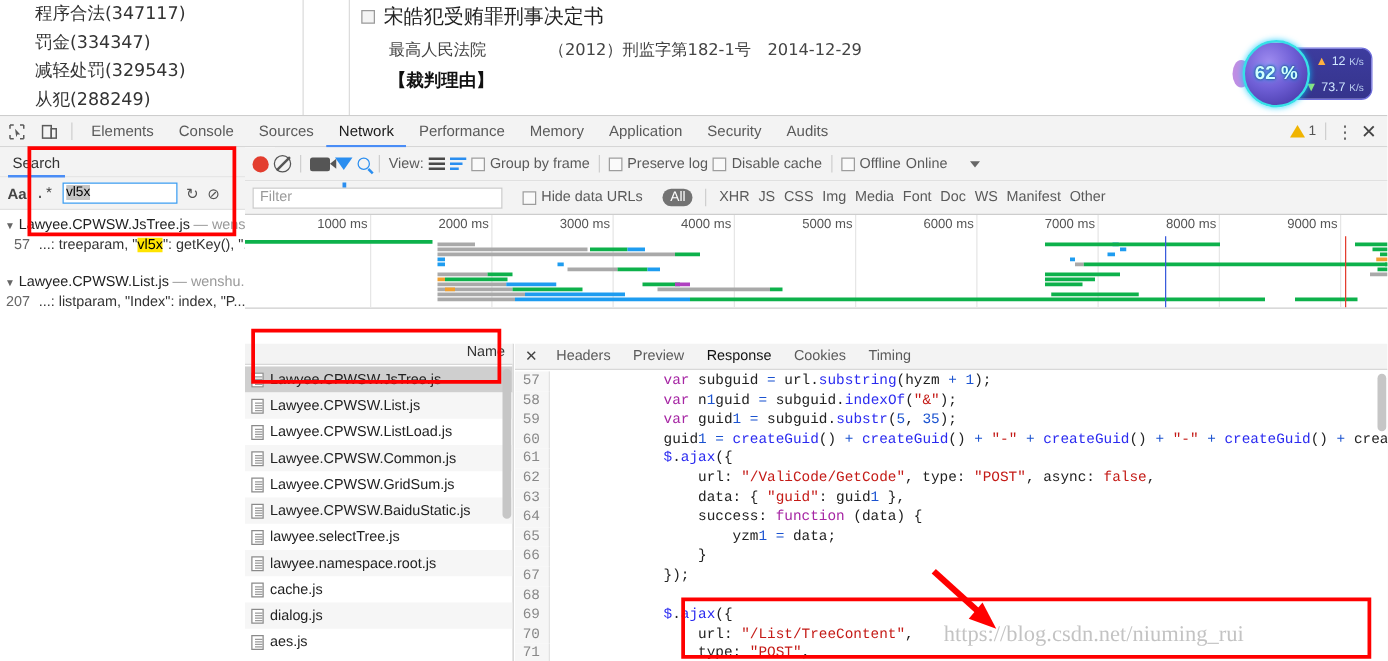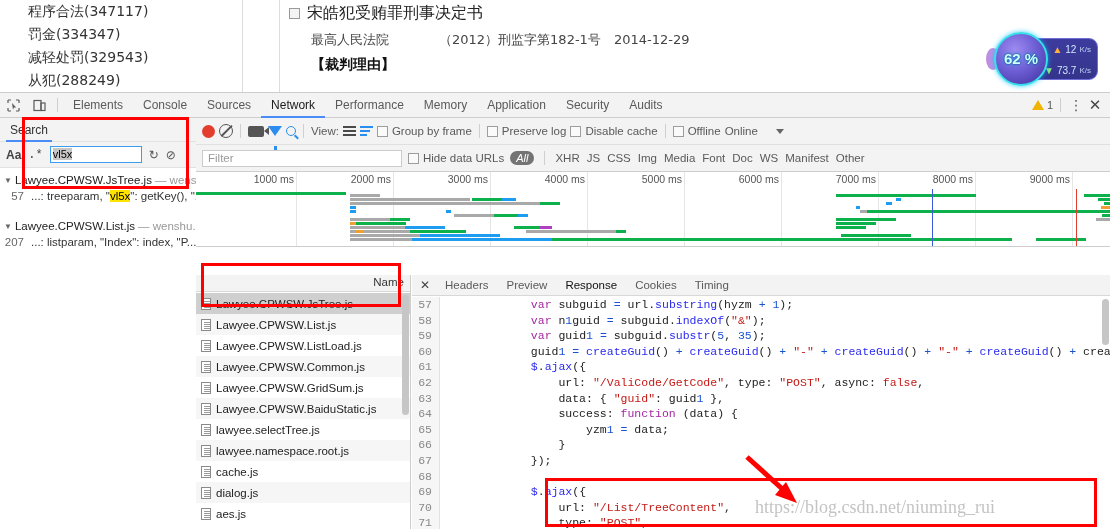--- a/index.html
+++ b/index.html
@@ -81,40 +81,40 @@
   .sr-file .nm { color:#222; }
   .sr-file .dim { color:#999; }
   .sr-line { display:flex; gap:7px; padding:2px 4px 2px 2px; white-space:nowrap; overflow:hidden; font-family:"Liberation Sans", sans-serif; }
   .sr-line .ln { color:#666; width:22px; text-align:right; flex:none; }
   .sr-line .tx { color:#333; overflow:hidden; text-overflow:ellipsis; }
   .hl { background:#ffe400; color:#000; }
 
   
   .netpane { position:absolute; left:196px; top:0; right:0; height:411px; background:#fff; }
   .net-tb1 { height:27px; background:#f3f3f3; border-bottom:1px solid #e0e0e0; display:flex; align-items:center; padding:0 6px; gap:4px; }
-  .net-tb2 { height:27px; background:#f3f3f3; border-bottom:1px solid #cdcdcd; display:flex; align-items:center; padding:0 6px; gap:6px; }
+  .net-tb2 { height:27px; background:#f3f3f3; border-bottom:1px solid #cdcdcd; display:flex; align-items:center; padding:0 6px; gap:16px; }
   .rec-dot { width:13px;height:13px;border-radius:50%;background:#e33d2e; cursor:pointer; }
   .clear-ic { width:14px;height:14px;border:1.6px solid #555;border-radius:50%;position:relative; cursor:pointer; }
   .clear-ic:after{content:"";position:absolute;left:-1px;top:5px;width:15px;height:1.6px;background:#555;transform:rotate(-45deg);}
   .cam-ic { width:16px;height:11px;background:#555;border-radius:2px;position:relative; cursor:pointer;}
   .cam-ic:after{content:"";position:absolute;right:-5px;top:1px;border-top:4.5px solid transparent;border-bottom:4.5px solid transparent;border-right:5px solid #555;}
   .funnel-ic{width:0;height:0;border-left:7px solid transparent;border-right:7px solid transparent;border-top:10px solid #2a8ef0;position:relative;cursor:pointer;}
   .funnel-ic:after{content:"";position:absolute;left:-1.5px;top:10px;width:3px;height:4px;background:#2a8ef0;}
   .mag-ic{width:10px;height:10px;border:1.8px solid #2a8ef0;border-radius:50%;position:relative;cursor:pointer;}
   .mag-ic:after{content:"";position:absolute;right:-4px;bottom:-3px;width:5px;height:1.8px;background:#2a8ef0;transform:rotate(45deg);}
   .tb-lbl { color:#5a5a5a; font-size:11.5px; }
   .viewic { display:flex; flex-direction:column; gap:2px; cursor:pointer; }
   .viewic i { display:block; width:13px; height:2px; background:#4a4a4a; }
   .viewic.b i:nth-child(1){width:13px;} .viewic.b i:nth-child(2){width:10px;} .viewic.b i:nth-child(3){width:7px;}
   .viewic.b i { background:#2a8ef0; }
   .chk { width:11px;height:11px;border:1px solid #9d9d9d;background:#fafafa;display:inline-block;flex:none;cursor:pointer;}
   .ck-wrap { display:flex; align-items:center; gap:4px; color:#5a5a5a; font-size:11.5px; cursor:pointer; }
   .vsep { width:1px;height:14px;background:#cfcfcf;margin:0 3px; }
   .filter-in { flex:none; width:200px; height:17px; border:1px solid #cbcbcb; background:#fff; color:#9a9a9a; font-size:11.5px; padding:0 5px; line-height:15px; }
-  .pill { background:#737373; color:#fff; border-radius:9px; padding:1px 6px; font-size:11px; cursor:pointer;font-style:italic; }
+  .pill { background:#737373; color:#fff; border-radius:9px; padding:1px 6px; font-size:11px; cursor:pointer; }
   .ftype { color:#5a5a5a; font-size:11.5px; cursor:pointer; }
   .caret-dn { width:0;height:0;border-left:4px solid transparent;border-right:4px solid transparent;border-top:5px solid #666; cursor:pointer;}
 
   
   .timeline { position:relative; height:75px; background:#fff; border-bottom:1px solid #cdcdcd; overflow:hidden; }
   .tl-axis { position:absolute; left:0; top:0; right:0; height:17px; }
   .tl-tick { position:absolute; top:0; height:75px; border-left:1px solid #e6e6e6; }
   .tl-tick span { position:absolute; right:3px; top:1px; font-size:10.5px; color:#555; white-space:nowrap; }
   .bar { position:absolute; height:3px; }
   .g{background:#0db14b;} .gr{background:#a9a9a9;} .bl{background:#1e9cf0;} .or{background:#f0a030;} .pu{background:#b040c0;}

